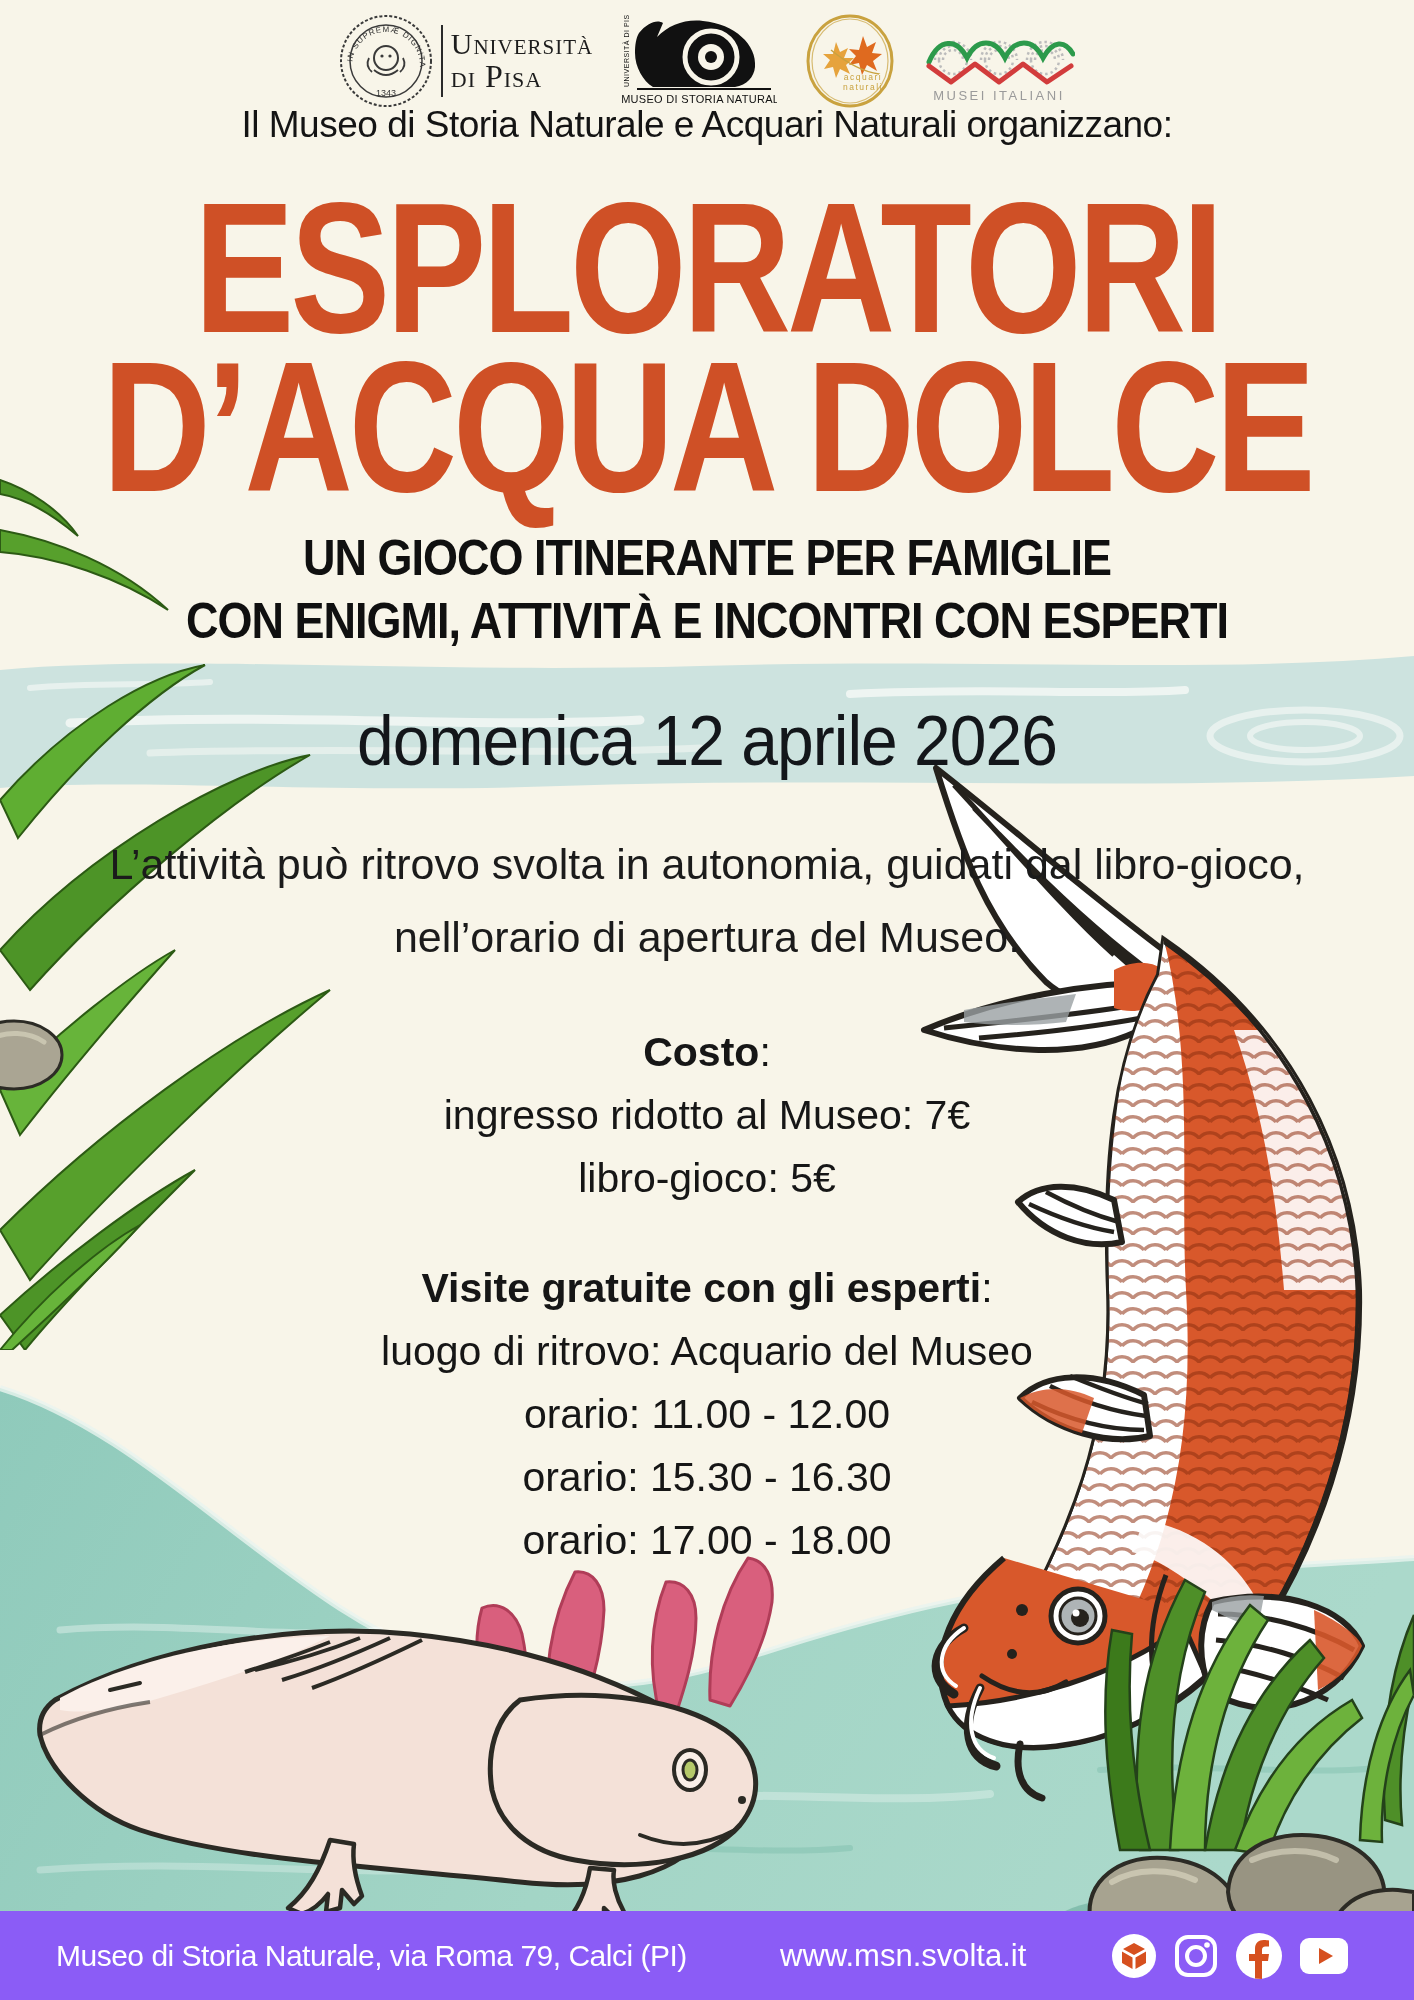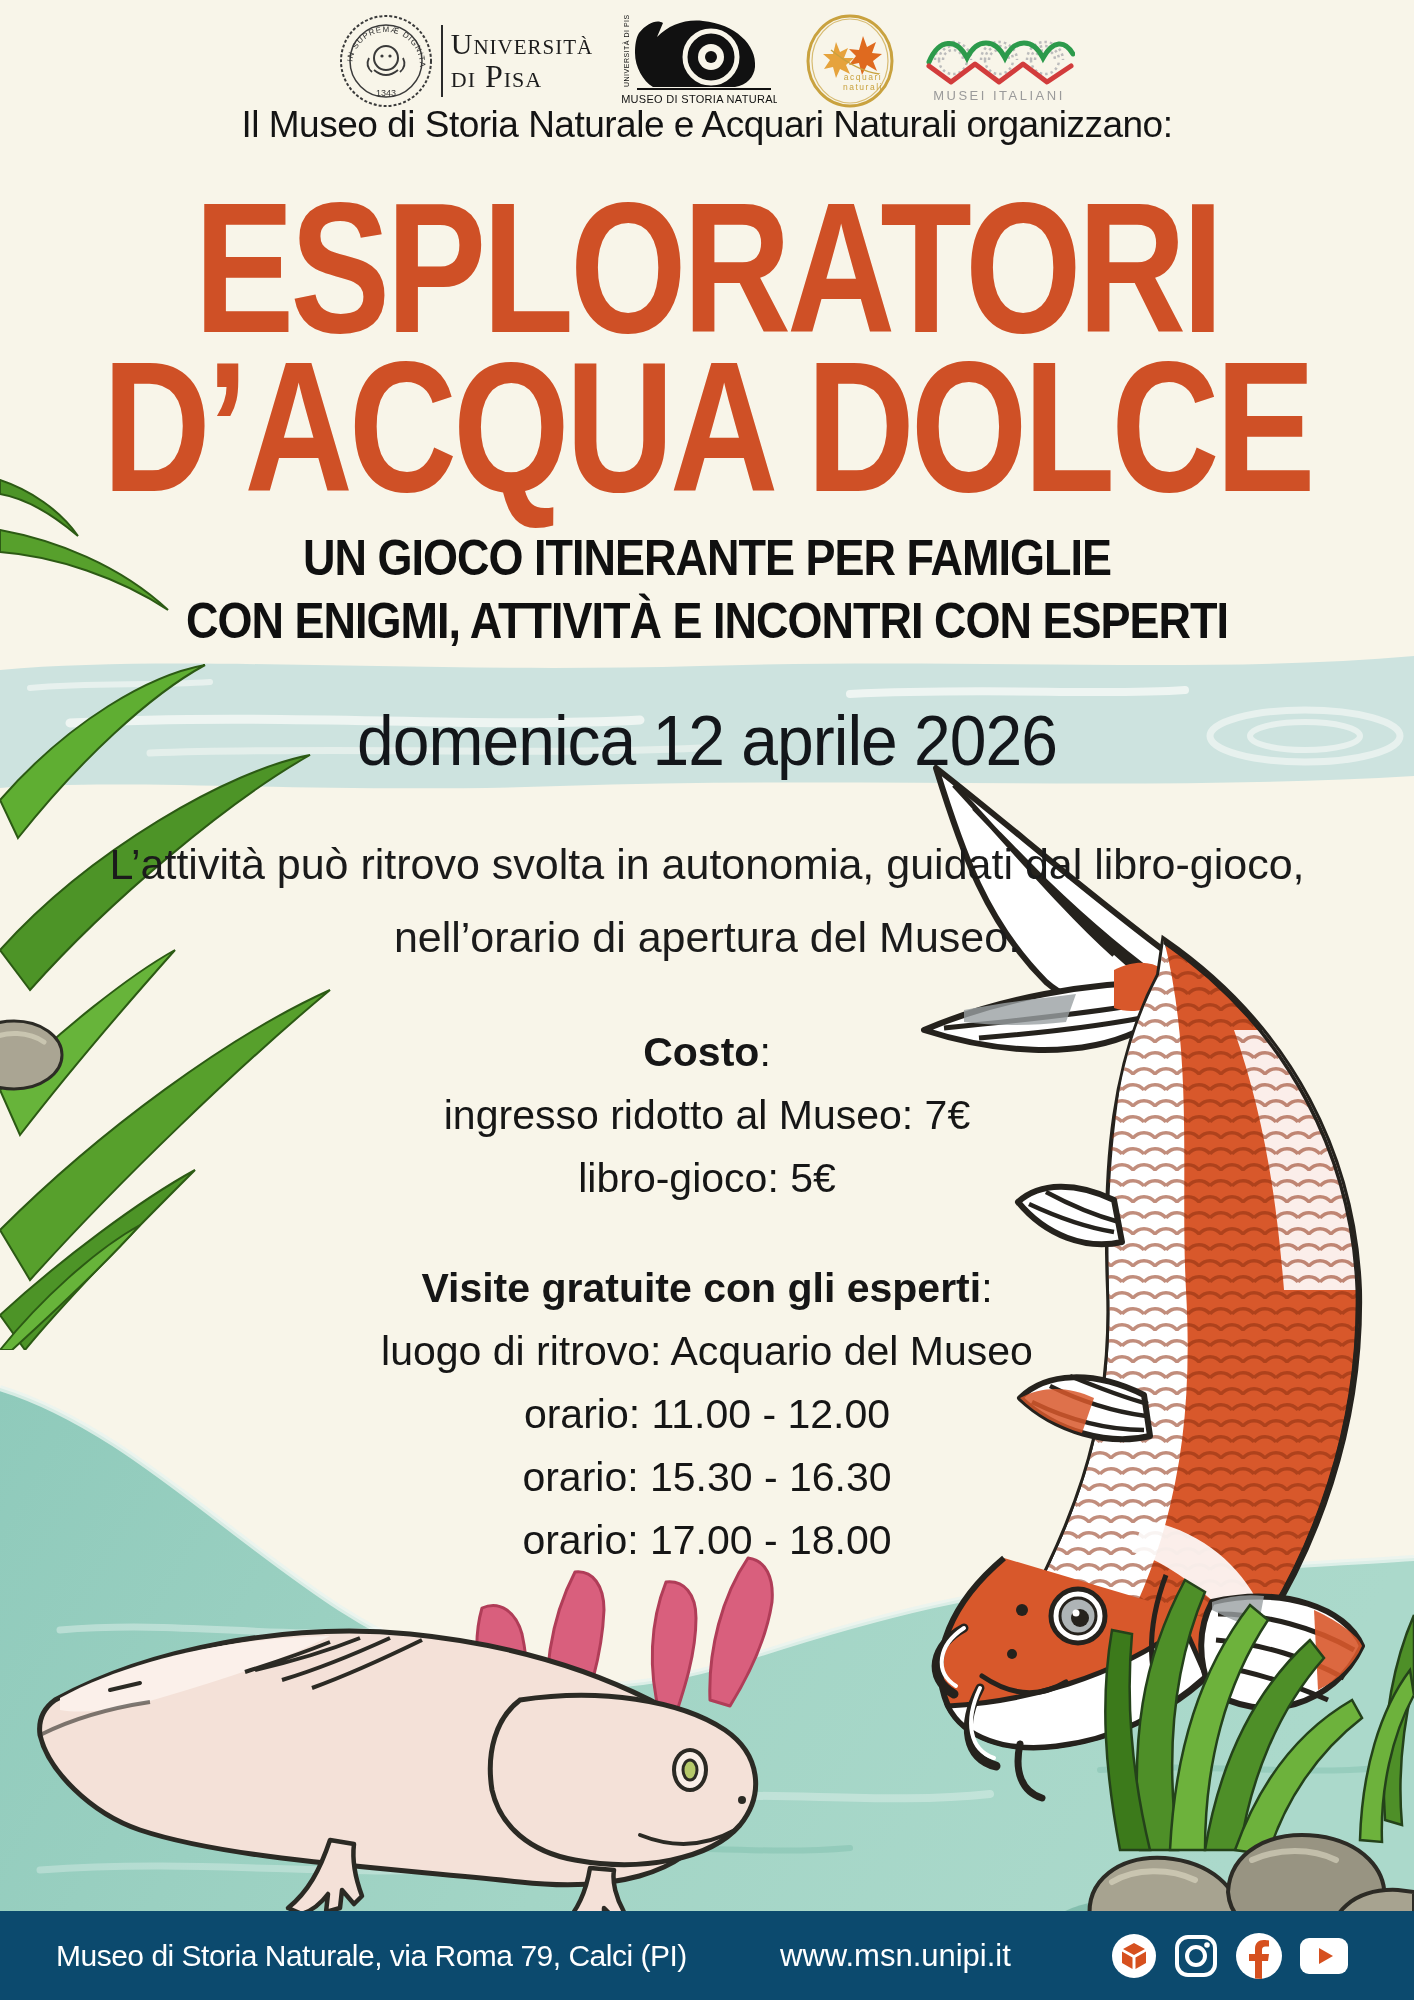--- a/index.html
+++ b/index.html
@@ -18,21 +18,21 @@
   .title{top:188px;font-weight:bold;color:#cf5026;font-size:150px;line-height:128px;
          letter-spacing:-4px;transform:scaleY(1.24);transform-origin:50% 0;}
   .subtitle{top:527px;font-weight:bold;color:#101010;font-size:45px;line-height:57px;
             letter-spacing:-1px;transform:scaleY(1.10);transform-origin:50% 0;}
   .dateline{top:700px;font-size:66px;color:#13161a;letter-spacing:-1px;transform:scaleY(1.06);transform-origin:50% 0;}
   .desc{top:828px;font-size:43px;line-height:73px;color:#1b1b1b;}
   .block{font-size:41px;line-height:63px;color:#161616;margin-top:25px;}
   .b1{top:996px;} .b2{top:1232px;}
   .bold{font-weight:bold;}
   
-  .footer{left:0;bottom:0;width:100%;height:89px;background:#0c4a6e;display:flex;align-items:center;z-index:9;}
+  .footer{left:0;bottom:0;width:100%;height:89px;background:#8b5cf6;display:flex;align-items:center;z-index:9;}
   .footer .addr{margin-left:56px;font-size:30px;color:#fff;letter-spacing:-0.5px;}
   .footer .site{position:absolute;left:780px;font-size:31px;color:#fff;}
   .social{position:absolute;right:66px;display:flex;align-items:center;gap:17px;}
   .social span{display:inline-flex;}
   svg text{font-family:"Liberation Sans",sans-serif;}
 </style>
 </head>
 <body>
 
 <div class="poster">
@@ -288,21 +288,21 @@
   <div class="abs ctr block b2">
     <div><span class="bold">Visite gratuite con gli esperti</span><span>:</span></div>
     <div>luogo di ritrovo: Acquario del Museo</div>
     <div>orario: 11.00 - 12.00</div>
     <div>orario: 15.30 - 16.30</div>
     <div>orario: 17.00 - 18.00</div>
   </div>
 
   <div class="abs footer">
     <div class="addr">Museo di Storia Naturale, via Roma 79, Calci (PI)</div>
-    <div class="site">www.msn.unipi.it</div>
+    <div class="site">www.msn.svolta.it</div>
     <div class="social">
       <span>
         <svg width="46" height="46" viewBox="0 0 46 46">
           <circle cx="23" cy="23" r="22" fill="#fff"></circle>
           <path d="M23,10 L34,16 L23,22 L12,16 Z M11,18.5 L21.5,24.5 L21.5,36 L11,30 Z M35,18.5 L24.5,24.5 L24.5,36 L35,30 Z" fill="#d6501f"></path>
         </svg>
       </span>
       <span>
         <svg width="44" height="44" viewBox="0 0 44 44">
           <rect x="3" y="3" width="38" height="38" rx="11" fill="none" stroke="#fff" stroke-width="4"></rect>

